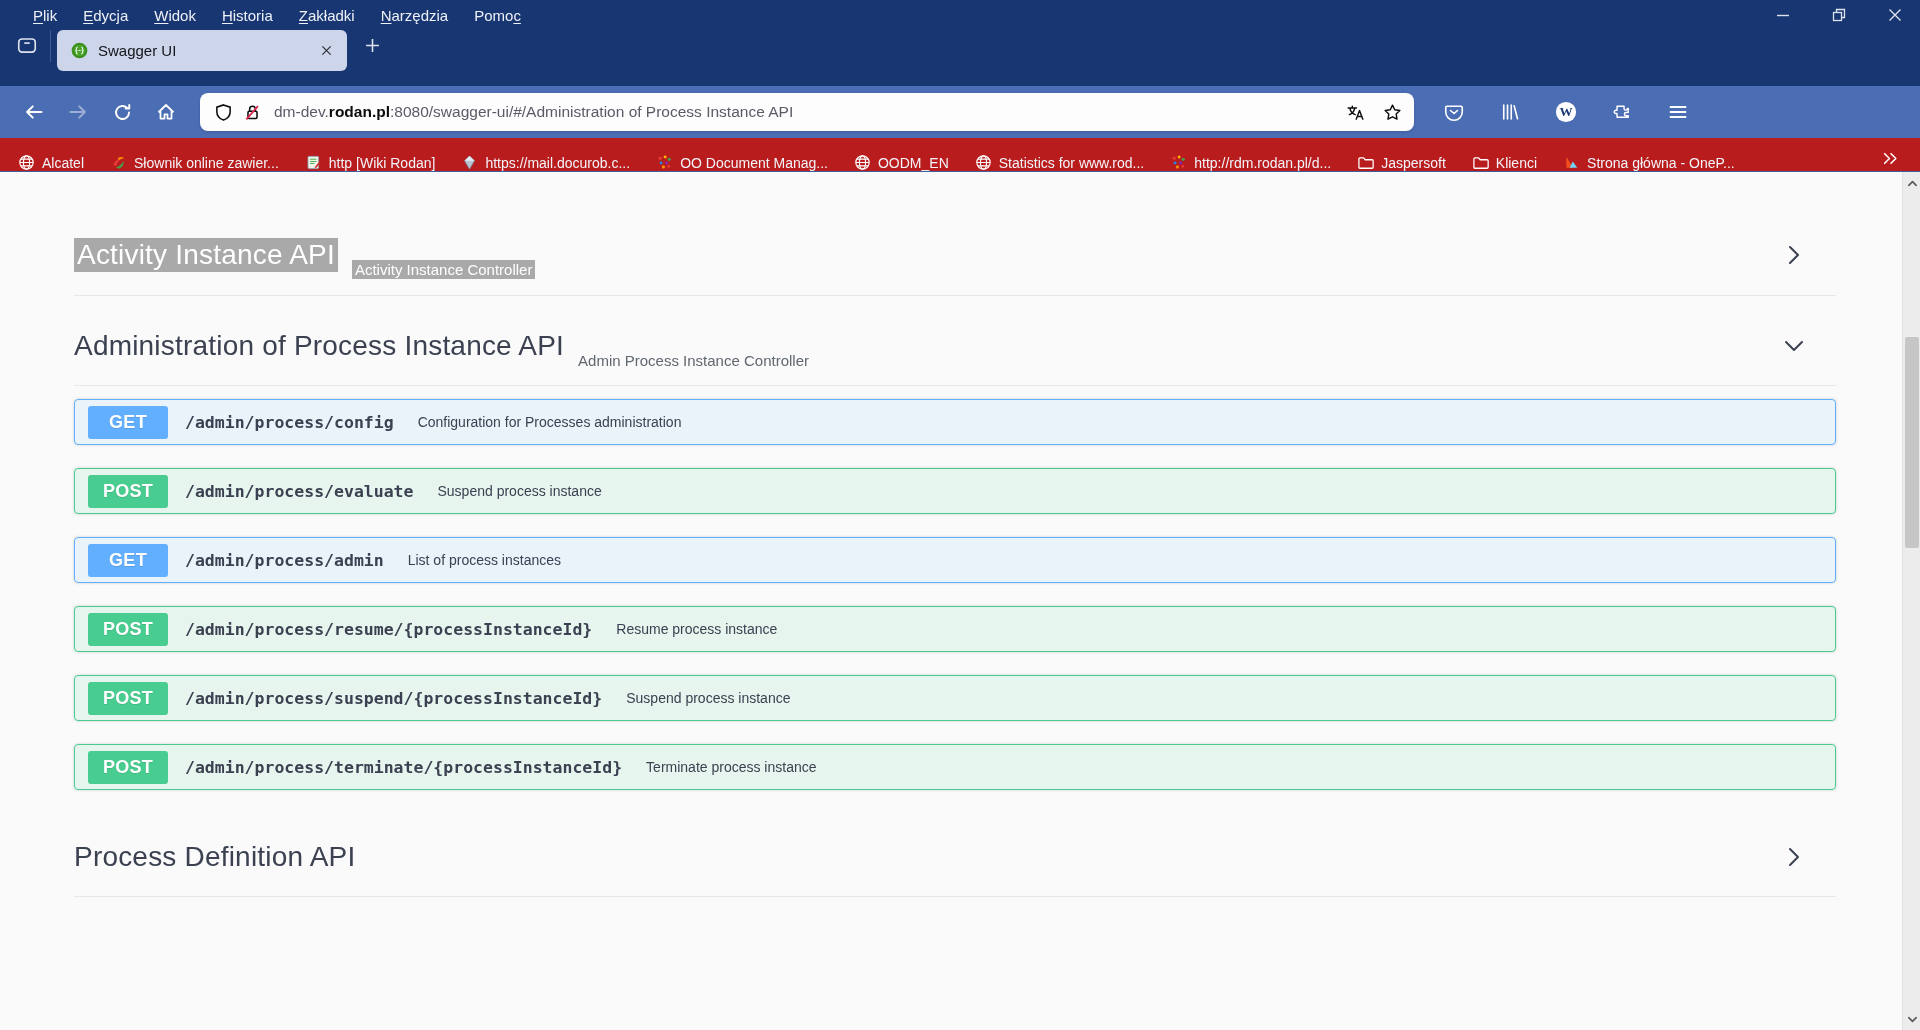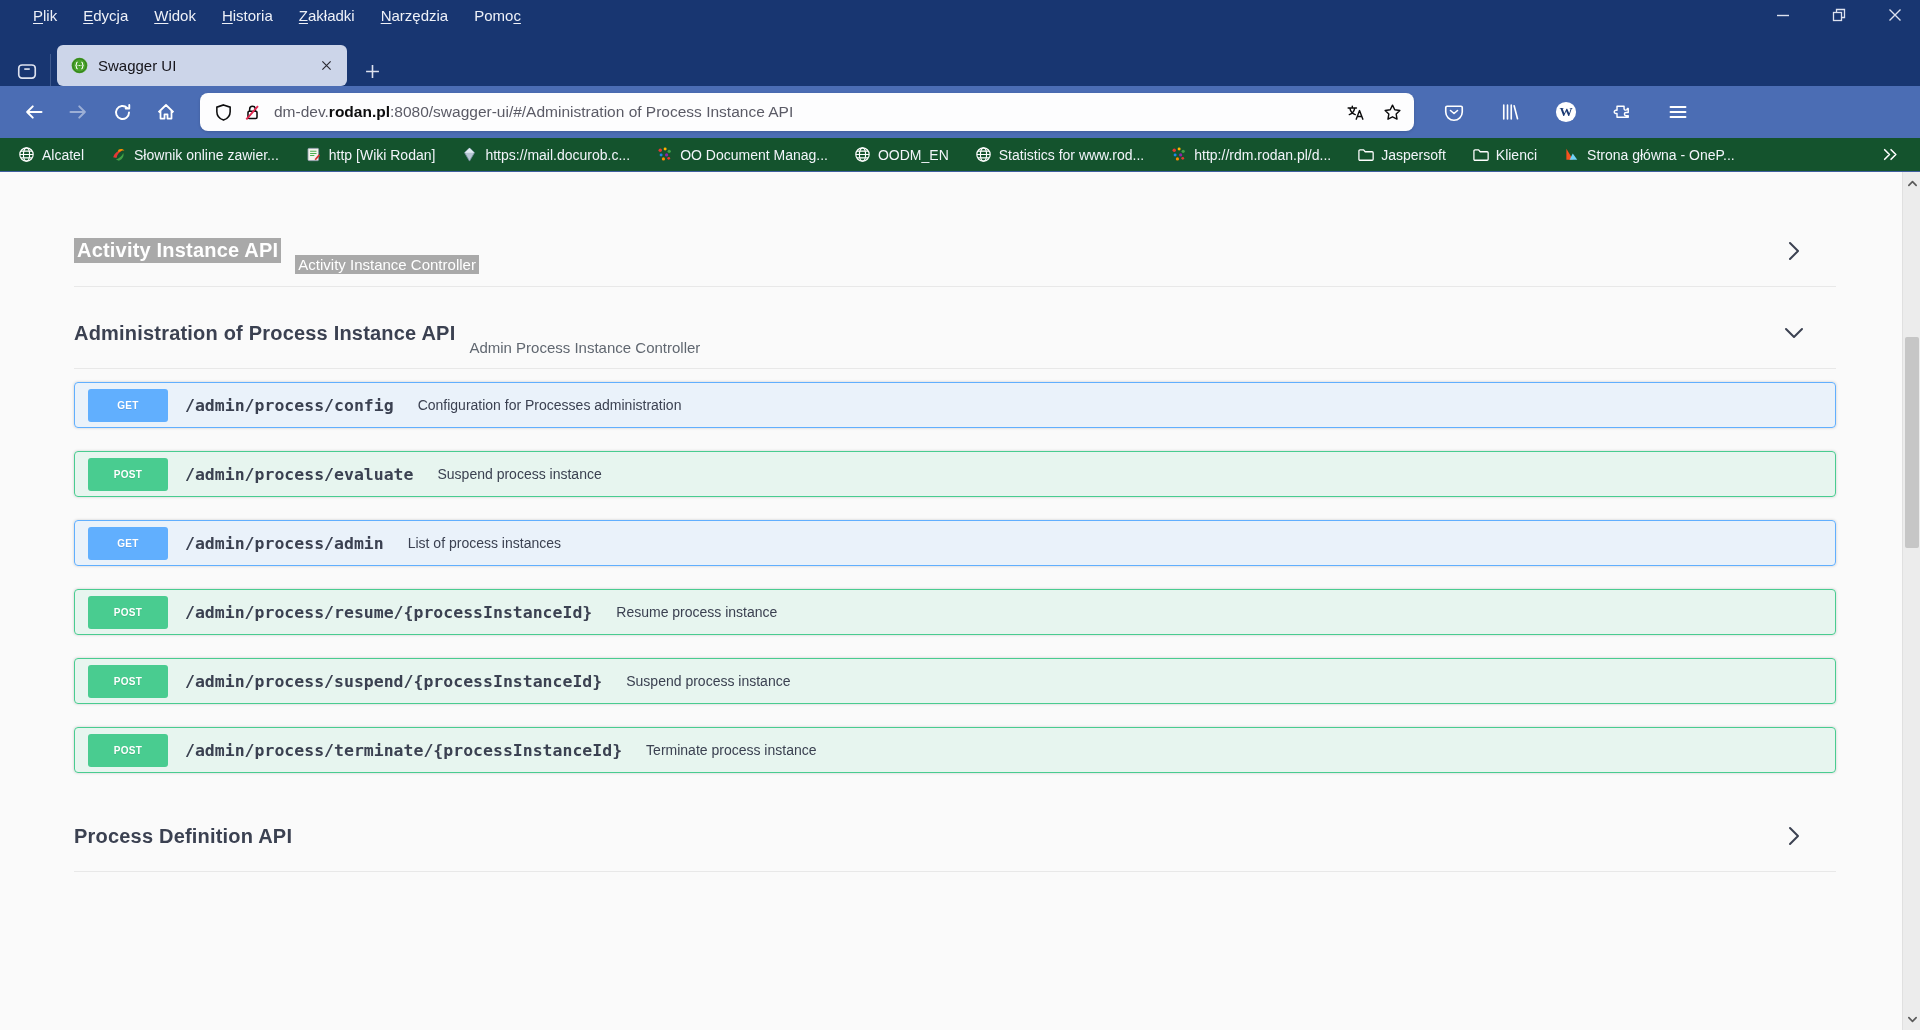--- a/index.html
+++ b/index.html
@@ -11,64 +11,64 @@
   
   .titlebar { position:relative; height:30px; background:#183671; display:flex; align-items:center; }
   .menubar { display:flex; align-items:center; gap:26px; padding-left:33px; }
   .menu-item { color:#eef1f8; font-size:15px; cursor:default;text-align:right; }
   .menu-item u { text-decoration:underline; text-underline-offset:2px; }
   .win-controls { position:absolute; right:14px; top:0; height:30px; display:flex; align-items:center; gap:34px; }
   .win-btn { width:22px; height:22px; display:flex; align-items:center; justify-content:center; }
   .win-btn svg { stroke:#dde2ef; }
 
   
-  .tabbar { height:56px; background:#183671; display:flex; align-items:flex-end; }
+  .tabbar { height:56px; background:#183671; display:flex; align-items:flex-start; }
   .ffview { width:30px; height:30px; margin-left:12px; display:flex; align-items:center; justify-content:center; background:none; border:none; }
   .tabsep { width:1px; height:32px; background:#3d5档; background:#3f5a8f; margin:0 6px 0 8px; }
   .tab { width:290px; height:41px; background:#ccd5e9; border-radius:6px; display:flex; align-items:center;
          padding:0 10px 0 14px; gap:10px; }
   .tab-title { flex:1; font-size:15px; color:#15141a; white-space:nowrap; overflow:hidden; }
   .tab-close { width:22px; height:22px; display:flex; align-items:center; justify-content:center; border-radius:4px; }
   .newtab { width:30px; height:30px; margin-left:10px; display:flex; align-items:center; justify-content:center; background:none; border:none; }
 
   
   .navbar { height:52px; background:#4b6db4; display:flex; align-items:center; padding:0 12px; }
   .nav-btn { width:34px; height:34px; display:flex; align-items:center; justify-content:center; border-radius:4px; margin:0 5px; background:none; border:none; }
   .urlbar { flex:0 0 auto; width:1214px; height:38px; margin-left:12px; background:#fdfdfe; border-radius:8px;
             display:flex; align-items:center; padding:0 12px 0 14px; box-shadow:0 1px 3px rgba(0,0,0,.15); }
   .url-icons-left { display:flex; align-items:center; gap:10px; margin-right:12px; }
   .url-text { flex:1; font-size:15.5px; color:#5b5b66; white-space:nowrap; overflow:hidden; }
   .url-text .domain { color:#0c0c0d; font-weight:700; }
   .url-icons-right { display:flex; align-items:center; gap:18px; margin-left:10px; }
   .nav-right { display:flex; align-items:center; gap:12px; margin-left:18px; }
 
   
-  .bookmarksbar { height:34px; background:#14532d; display:flex; align-items:center; padding:0 16px 0 18px; border-bottom:1px solid #3f5f9f; }
+  .bookmarksbar { height:34px; background:#b91c1c; display:flex; align-items:flex-end; padding:0 16px 0 18px; border-bottom:1px solid #3f5f9f; }
   .bm-items { display:flex; align-items:center; gap:26px; flex:1; overflow:hidden; }
   .bm-item { display:flex; align-items:center; gap:7px; color:#f2f4fa; font-size:14px; white-space:nowrap; }
   .bm-overflow { width:28px; height:26px; display:flex; align-items:center; justify-content:center; }
 
   
   .content { position:relative; height:858px; background:#fafafa; overflow:hidden; }
   .swagger { position:absolute; left:74px; right:84px; top:0; bottom:0; padding-top:16px; }
 
   .sec-header { display:flex; align-items:center; padding:34px 6px 23px 0; border-bottom:1px solid #e8e8e8; cursor:pointer; }
   .sec-header.first { padding-top:50px; }
-  .sec-title { font-size:20px; font-weight:700; color:#3b4151; letter-spacing:.2px;text-align:center; }
+  .sec-title { font-size:28px; font-weight:400; color:#3b4151; letter-spacing:.2px;text-align:center; }
   .sec-sub { font-size:15px; color:#606770; margin-left:14px; position:relative; top:14px; }
   .sec-title.selected, .sec-sub.selected { background:#a9a9a9; color:#ffffff; padding:1px 3px; }
   .sec-spacer { flex:1; }
   .sec-chevron { width:24px; height:24px; margin-right:24px; }
 
   .ops { padding:13px 0 17px 0; }
   .op { height:46px; border-radius:4px; border:1px solid; display:flex; align-items:center;
         margin-bottom:23px; box-shadow:0 0 3px rgba(0,0,0,.19); cursor:pointer; }
   .op:last-child { margin-bottom:0; }
   .op-badge { width:80px; height:33px; margin-left:13px; border-radius:3px; color:#fff; font-weight:700;
-              font-size:10px; display:flex; align-items:center; justify-content:center; letter-spacing:.3px;
+              font-size:18px; display:flex; align-items:center; justify-content:center; letter-spacing:.3px;
               text-shadow:0 1px 0 rgba(0,0,0,.1); }
   .op-path { font-family:"DejaVu Sans Mono", monospace; font-weight:700; font-size:16.5px; color:#3b4151; margin-left:17px; }
   .op-desc { font-size:14px; color:#3b4151; margin-left:24px; }
 
   
   .scrollbar { position:absolute; right:0; top:0; width:18px; height:858px; background:#ececec; border-left:1px solid #e0e0e0; }
   .sb-arrow { position:absolute; left:0; width:18px; height:18px; display:flex; align-items:center; justify-content:center; }
   .sb-arrow.up { top:2px; } .sb-arrow.down { bottom:2px; }
   .sb-thumb { position:absolute; left:2px; top:165px; width:14px; height:211px; background:#c6c6c6; border-radius:2px; }
 

